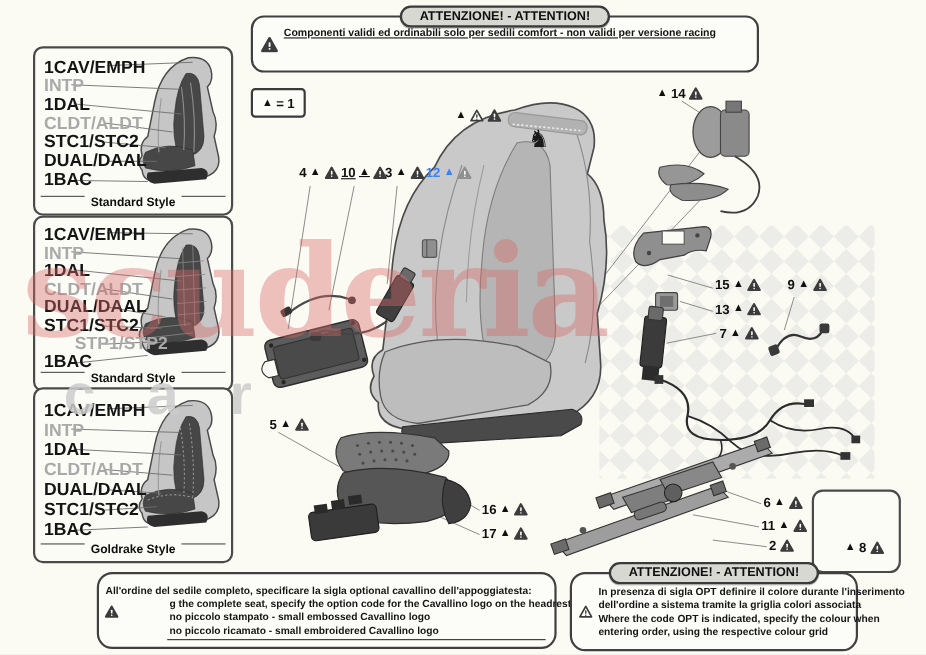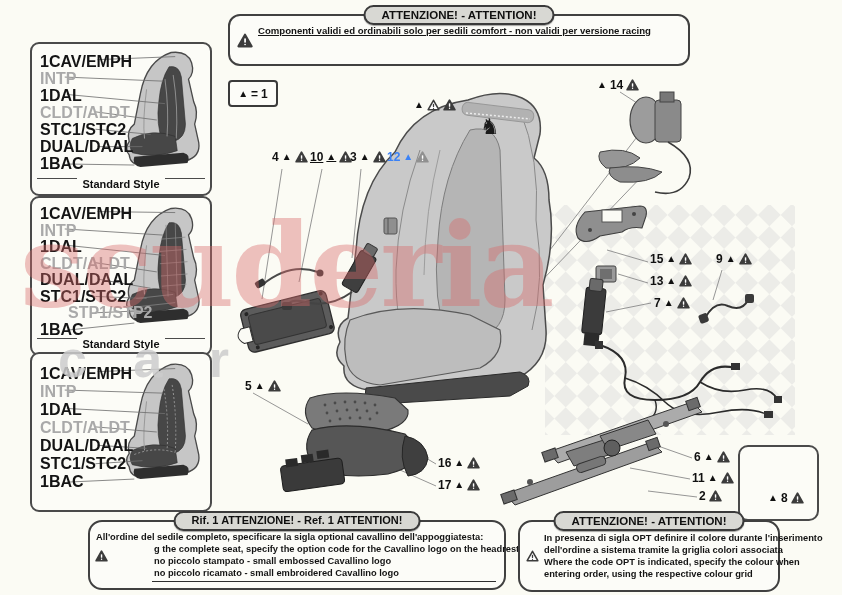--- a/index.html
+++ b/index.html
@@ -352,20 +352,23 @@
         <line x1="34" y1="125" x2="100" y2="122"></line>
       </g>
     </svg>
     <span class="label" style="left:8px;top:12px;">1CAV/EMPH</span>
     <span class="label muted" style="left:8px;top:30px;">INTP</span>
     <span class="label" style="left:8px;top:48px;">1DAL</span>
     <span class="label muted" style="left:8px;top:66px;">CLDT/ALDT</span>
     <span class="label" style="left:8px;top:84px;">DUAL/DAAL</span>
     <span class="label" style="left:8px;top:102px;">STC1/STC2</span>
     <span class="label" style="left:8px;top:120px;">1BAC</span>
+    <div class="box-title">
+        <span class="t">Goldrake Style</span>
+      </div>
   </div>
 
   <div class="inset"></div>
 
   <div class="callout" style="left:272px;top:151px;">
     <span>4</span>
     <span class="qt">▲</span>
     <svg class="wi" viewBox="0 0 22 20">
         <use href="#warn-dark"></use>
       </svg>
@@ -478,21 +481,20 @@
   </div>
   <div class="callout" style="left:768px;top:492px;">
     <span class="qt">▲</span>
     <span>8</span>
     <svg class="wi" viewBox="0 0 22 20">
         <use href="#warn-dark"></use>
       </svg>
   </div>
 
   <div class="wbox" style="left:88px;top:520px;width:414px;height:66px;border-radius:14px;">
-    <div class="pill" style="font-size:11px;">Rif. 1 ATTENZIONE! - Ref. 1 ATTENTION!</div>
     <svg class="wi" style="position:absolute;left:5px;top:28px;" viewBox="0 0 22 20">
         <use href="#warn-dark"></use>
       </svg>
     <div class="bl-line" style="left:6px;top:11px;">All'ordine del sedile completo, specificare la sigla optional cavallino dell'appoggiatesta:</div>
     <div class="bl-line" style="left:64px;top:23px;">g the complete seat, specify the option code for the Cavallino logo on the headrest as follows:</div>
     <div class="bl-line" style="left:64px;top:35px;">no piccolo stampato - small embossed Cavallino logo</div>
     <div class="bl-line" style="left:64px;top:47px;">no piccolo ricamato - small embroidered Cavallino logo</div>
     <div class="divider" style="left:62px;right:8px;bottom:6px;"></div>
   </div>
 

